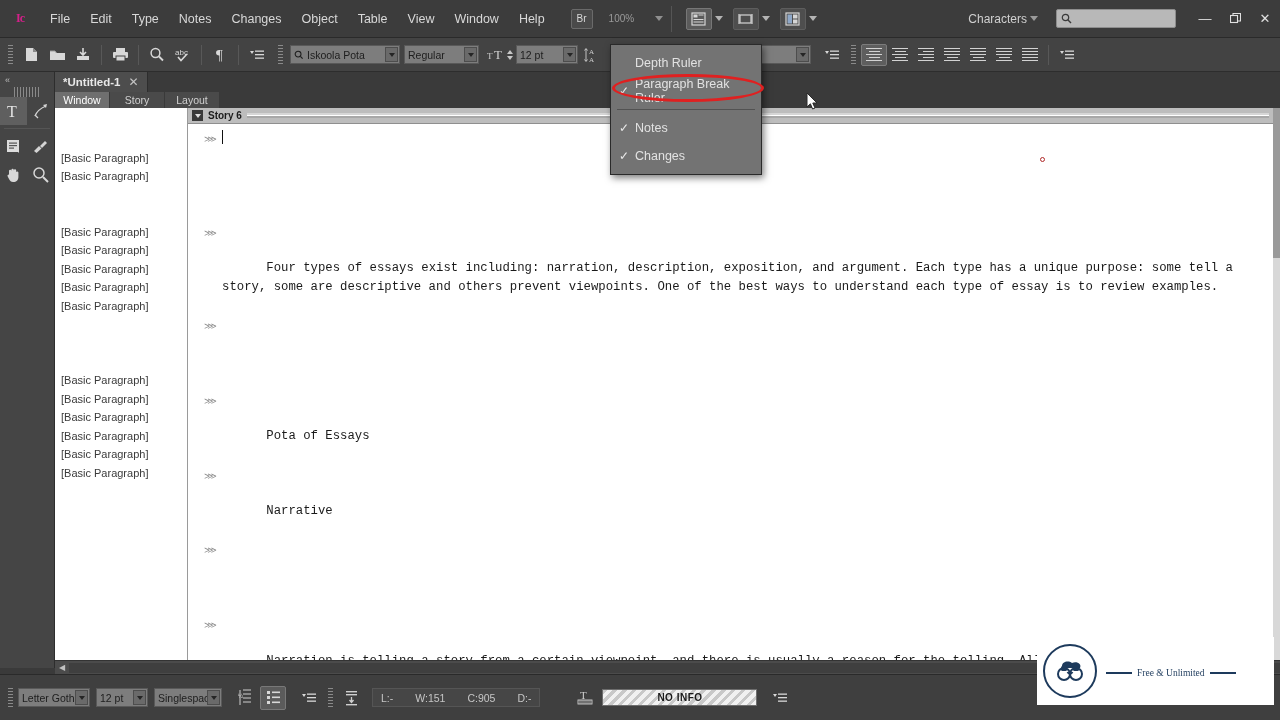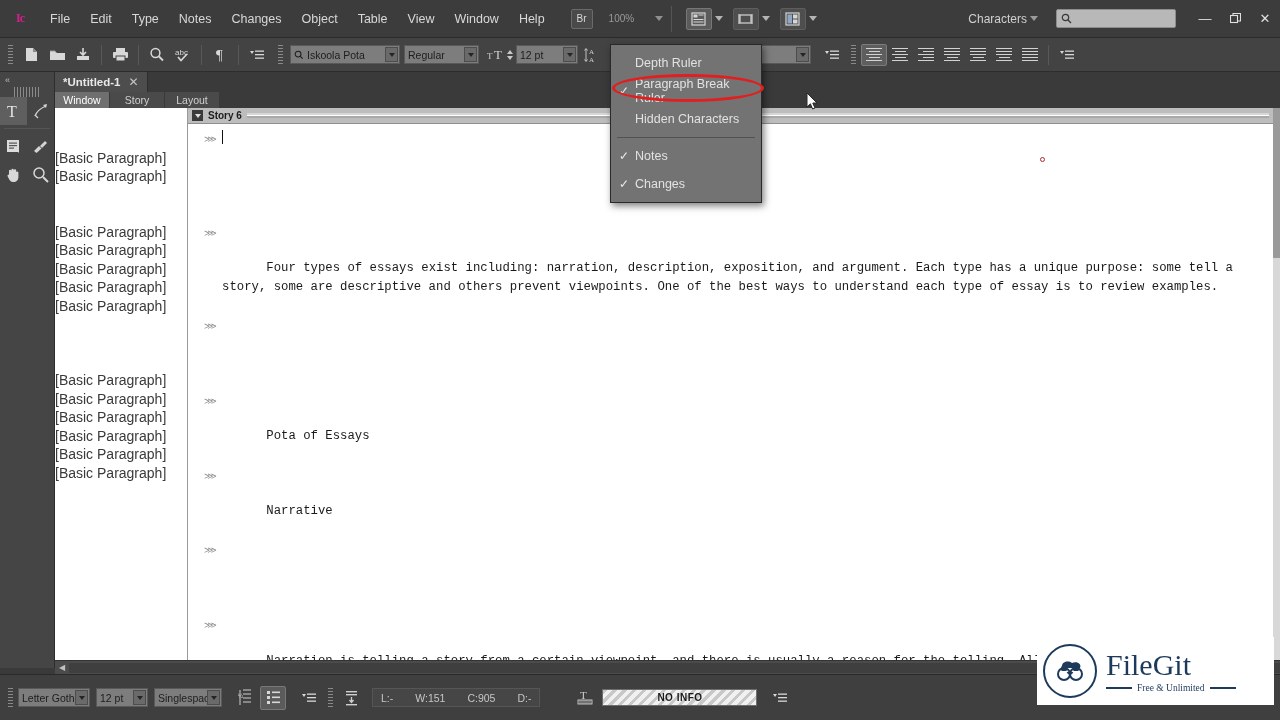--- a/index.html
+++ b/index.html
@@ -169,22 +169,22 @@
   }
   .vtab.active { background: #6f6f6f; color: #fff; }
 
   
   #stylecol {
     position: absolute; left: 55px; top: 108px; width: 133px; height: 552px;
     background: #fff; border-right: 1px solid #9a9a9a;
     overflow: hidden;
   }
   .style-line {
-    height: 18.5px; font-size: 14px; color: #3a3a3a;
-    line-height: 18.5px; white-space: nowrap;
+    height: 18.5px; font-size: 11px; color: #3a3a3a;
+    padding-left: 6px; line-height: 18.5px; white-space: nowrap;
     font-family: "Liberation Sans", sans-serif;
   }
   .style-line.blank { color: transparent; }
 
   
   #editor {
     position: absolute; left: 188px; top: 108px; width: 1085px; height: 552px;
     background: #fff; overflow: hidden;
   }
   #story-header {
@@ -812,23 +812,20 @@
 </div>
 
 <div id="dropdown">
   <div class="dd-item">
     <span>Depth Ruler</span>
   </div>
   <div class="dd-item">
     <span class="dd-check">✓</span>
     <span>Paragraph Break Ruler</span>
   </div>
-  <div class="dd-item">
-    <span>Hidden Characters</span>
-  </div>
   <div class="dd-sep"></div>
   <div class="dd-item">
     <span class="dd-check">✓</span>
     <span>Notes</span>
   </div>
   <div class="dd-item">
     <span class="dd-check">✓</span>
     <span>Changes</span>
   </div>
 </div>
@@ -846,20 +843,19 @@
     <svg width="34" height="26" viewBox="0 0 34 26">
       <path d="M9 8 C9 4, 15 2, 19 5 C24 3, 29 6, 27 10 L9 10 Z" fill="#1d3a5c"></path>
       <circle cx="11" cy="16" r="6" fill="none" stroke="#1d3a5c" stroke-width="2"></circle>
       <circle cx="23" cy="16" r="6" fill="none" stroke="#1d3a5c" stroke-width="2"></circle>
       <path d="M14.5 14 Q17 18, 19.5 14" stroke="#1d3a5c" stroke-width="2" fill="none"></path>
       <rect x="8" y="8" width="6" height="5" rx="1.5" fill="#1d3a5c"></rect>
       <rect x="20" y="8" width="6" height="5" rx="1.5" fill="#1d3a5c"></rect>
     </svg>
   </div>
   <div id="wm-text">
-    <div id="wm-name">FileGit</div>
     <div id="wm-tag">
       <span class="bar"></span>
       <span>Free &amp; Unlimited</span>
       <span class="bar"></span>
     </div>
   </div>
 </div>
 
 </body></html>

